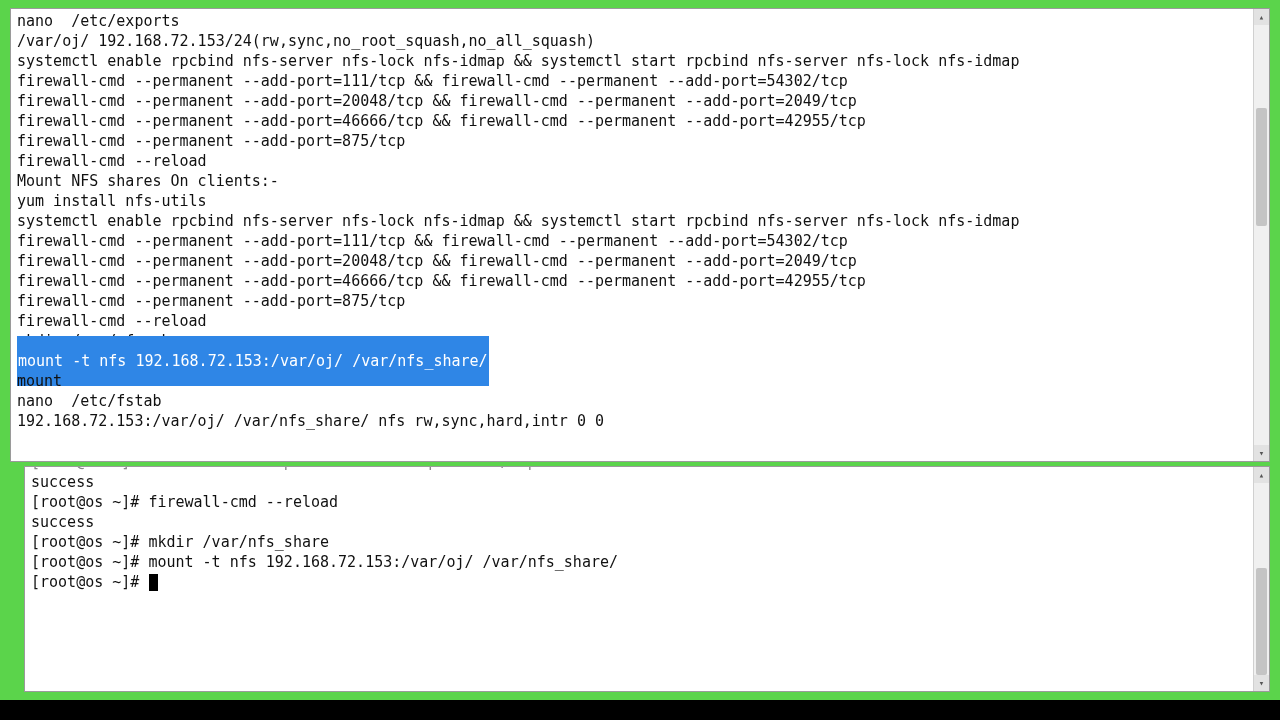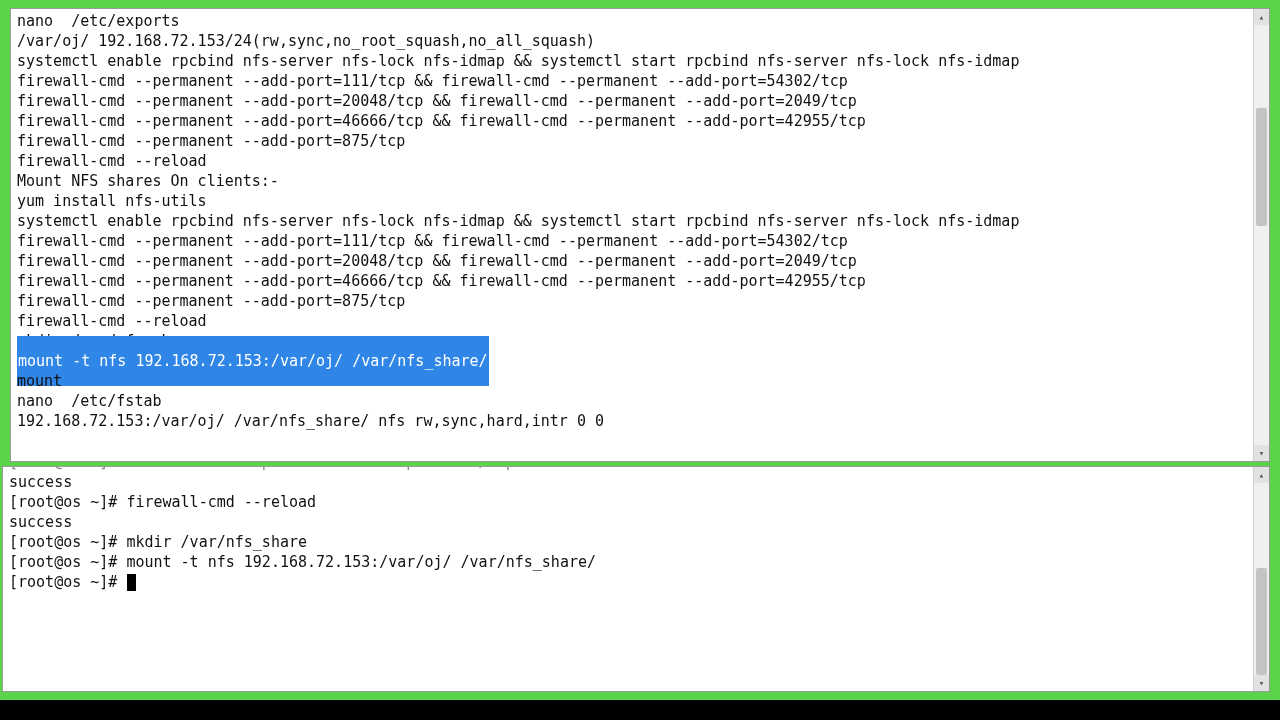--- a/index.html
+++ b/index.html
@@ -29,21 +29,21 @@
     position: absolute;
     background: #fff;
     border: 1px solid #9a9a9a;
     overflow: hidden;
   }
   .top-pane {
     top: 8px; left: 10px; right: 10px;
     height: 454px;
   }
   .bottom-pane {
-    top: 466px; left: 2px; right: 10px;
+    top: 466px; left: 24px; right: 10px;
     height: 226px;
   }
   .content {
     position: absolute;
     top: 0; left: 0; right: 16px; bottom: 0;
     padding: 2px 4px 4px 6px;
     font-size: 15px;
     line-height: 20px;
     color: #111;
     white-space: pre;

